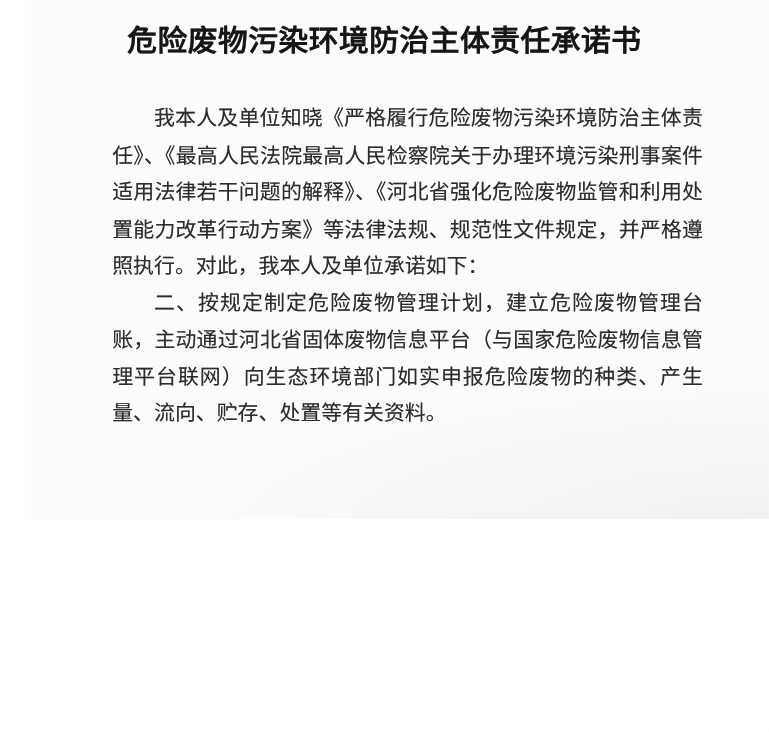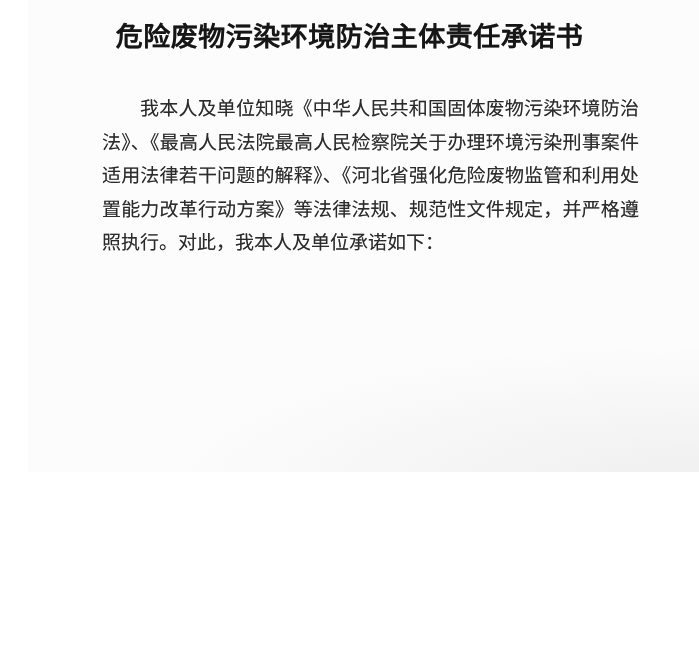--- a/index.html
+++ b/index.html
@@ -46,15 +46,16 @@
     padding: 0;
     text-indent: 2em;
   }
 </style>
 </head>
 <body>
 
 <div class="page">
   <h1 class="doc-title">危险废物污染环境防治主体责任承诺书</h1>
   <div class="doc-body">
-    <p>我本人及单位知晓《中华人民共和国固体废物污染环境防治法》、《最高人民法院最高人民检察院关于办理环境污染刑事案件适用法律若干问题的解释》、《河北省强化危险废物监管和利用处置能力改革行动方案》等法律法规、规范性文件规定，并严格遵照执行。对此，我本人及单位承诺如下：</p>
+    <p>我本人及单位知晓《严格履行危险废物污染环境防治主体责任》、《最高人民法院最高人民检察院关于办理环境污染刑事案件适用法律若干问题的解释》、《河北省强化危险废物监管和利用处置能力改革行动方案》等法律法规、规范性文件规定，并严格遵照执行。对此，我本人及单位承诺如下：</p>
+    <p>二、按规定制定危险废物管理计划，建立危险废物管理台账，主动通过河北省固体废物信息平台（与国家危险废物信息管理平台联网）向生态环境部门如实申报危险废物的种类、产生量、流向、贮存、处置等有关资料。</p>
   </div>
 </div>
 
 </body></html>

